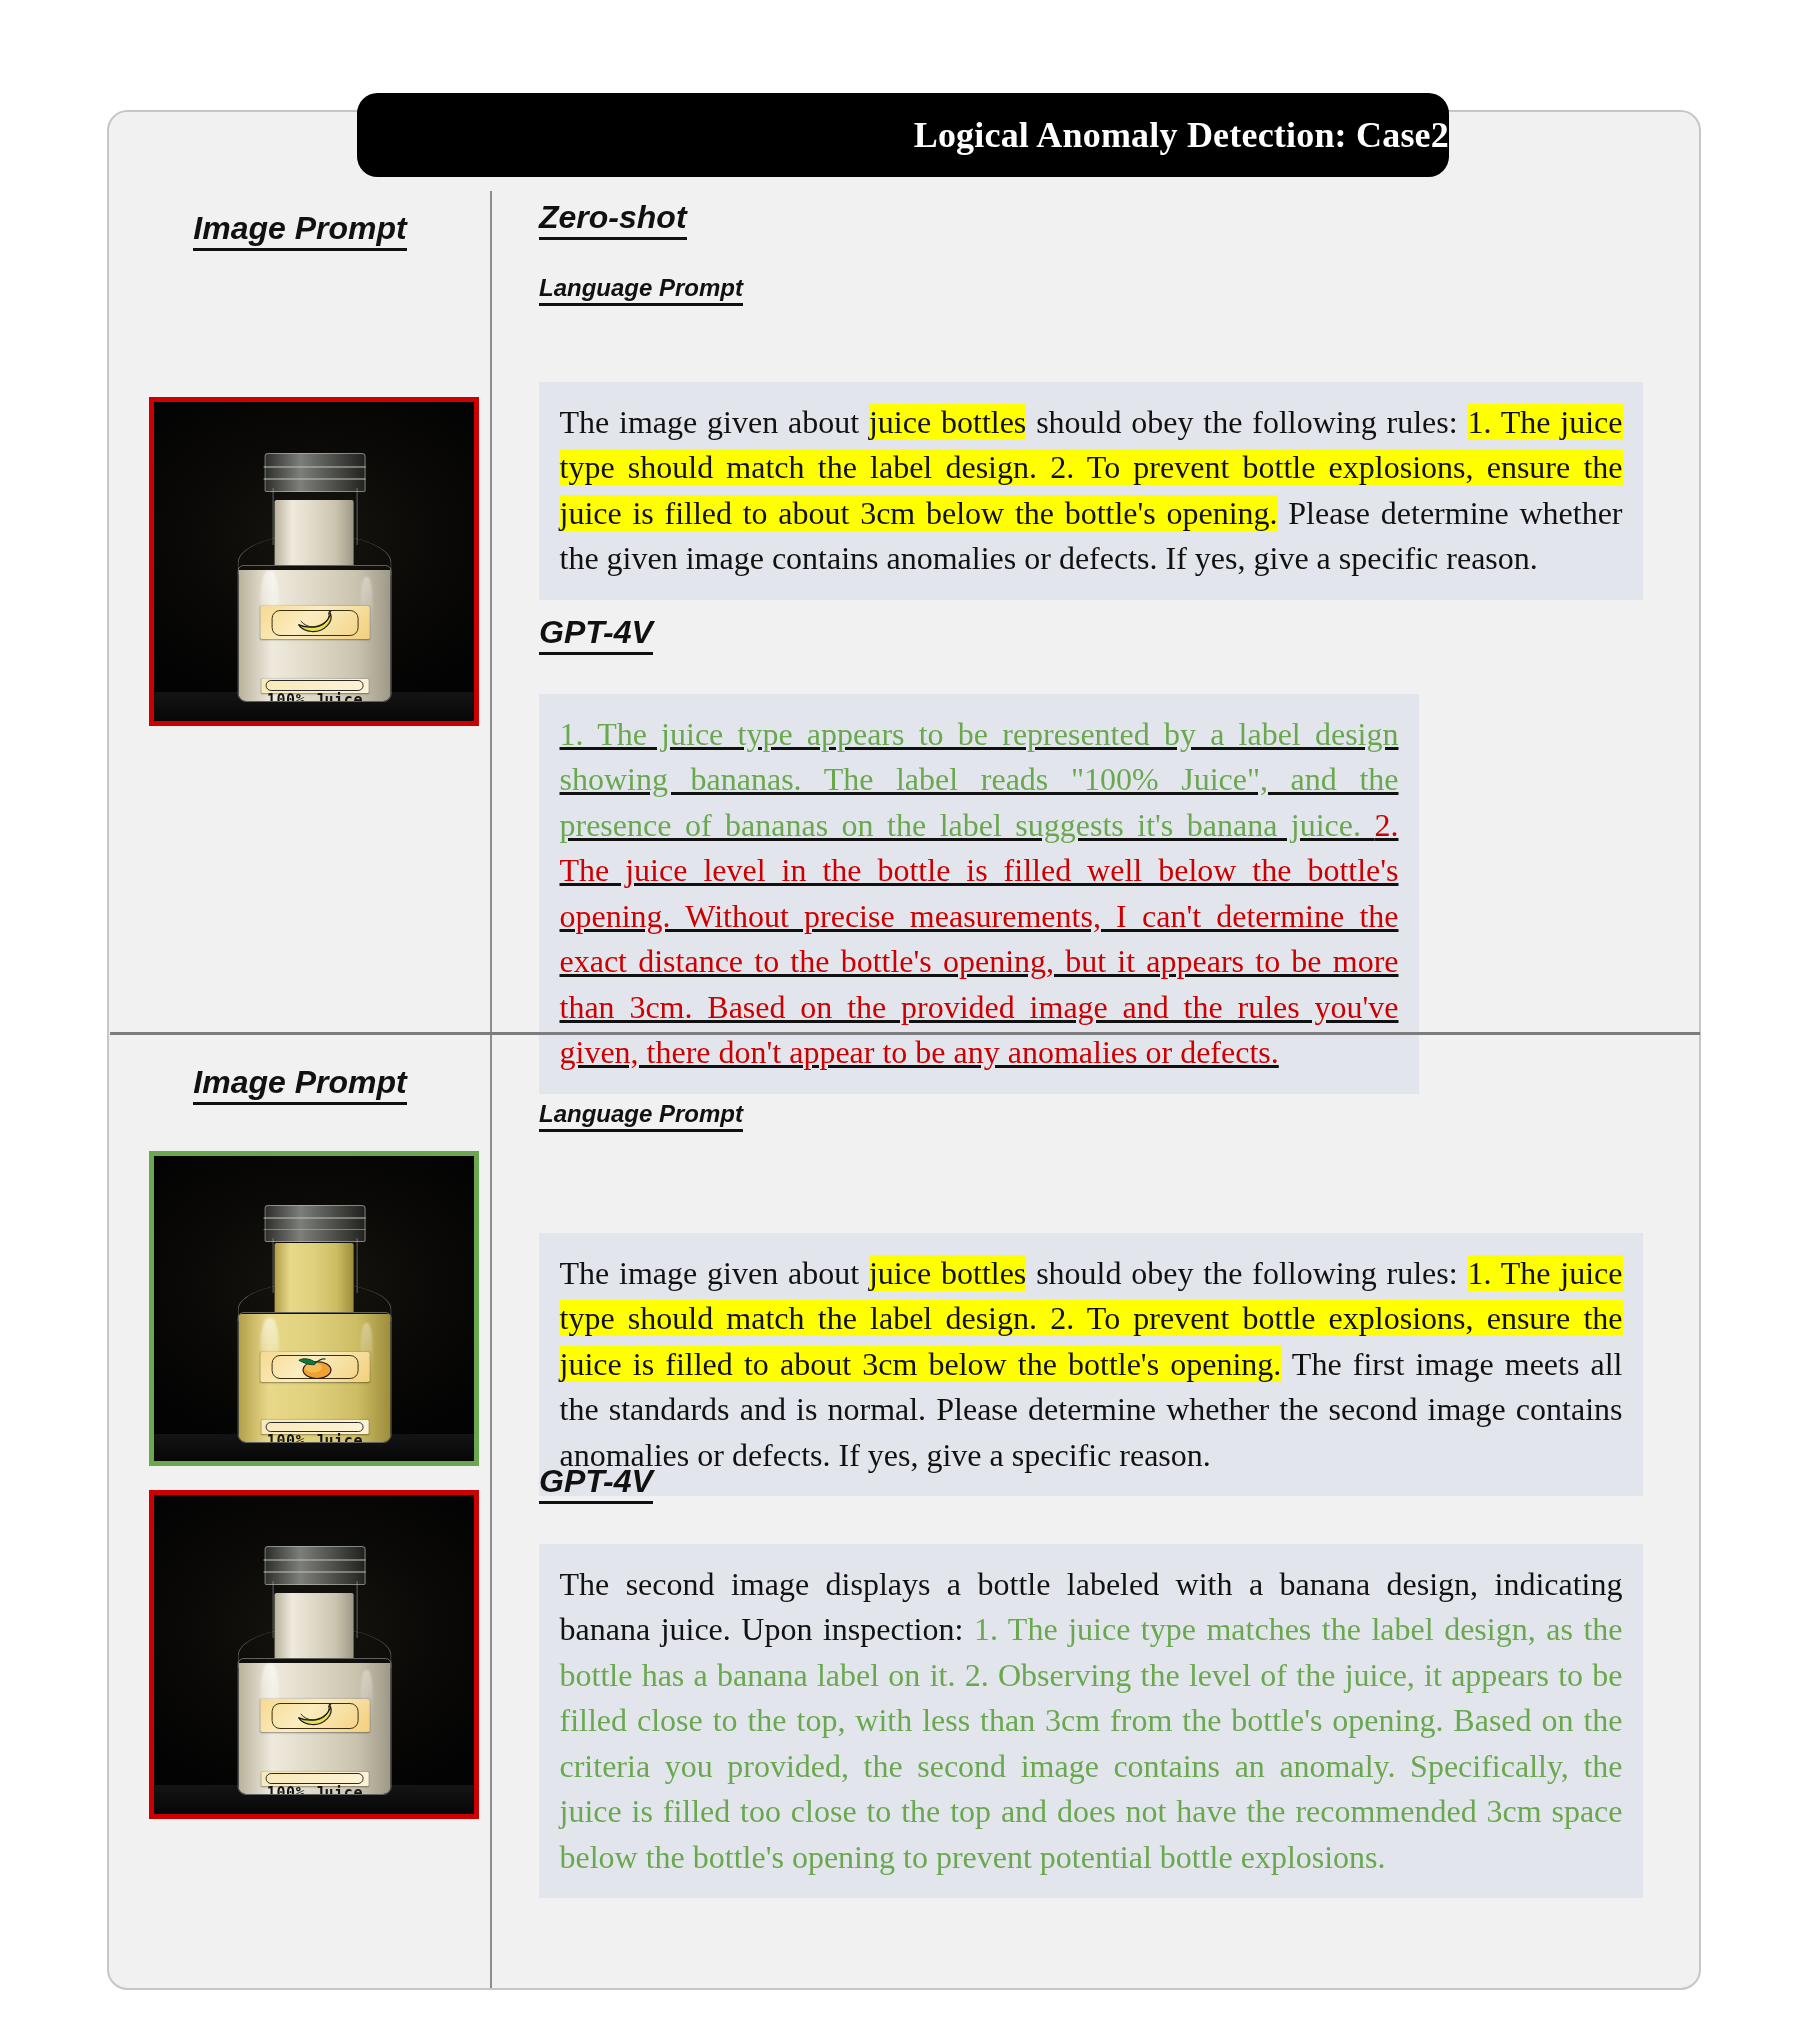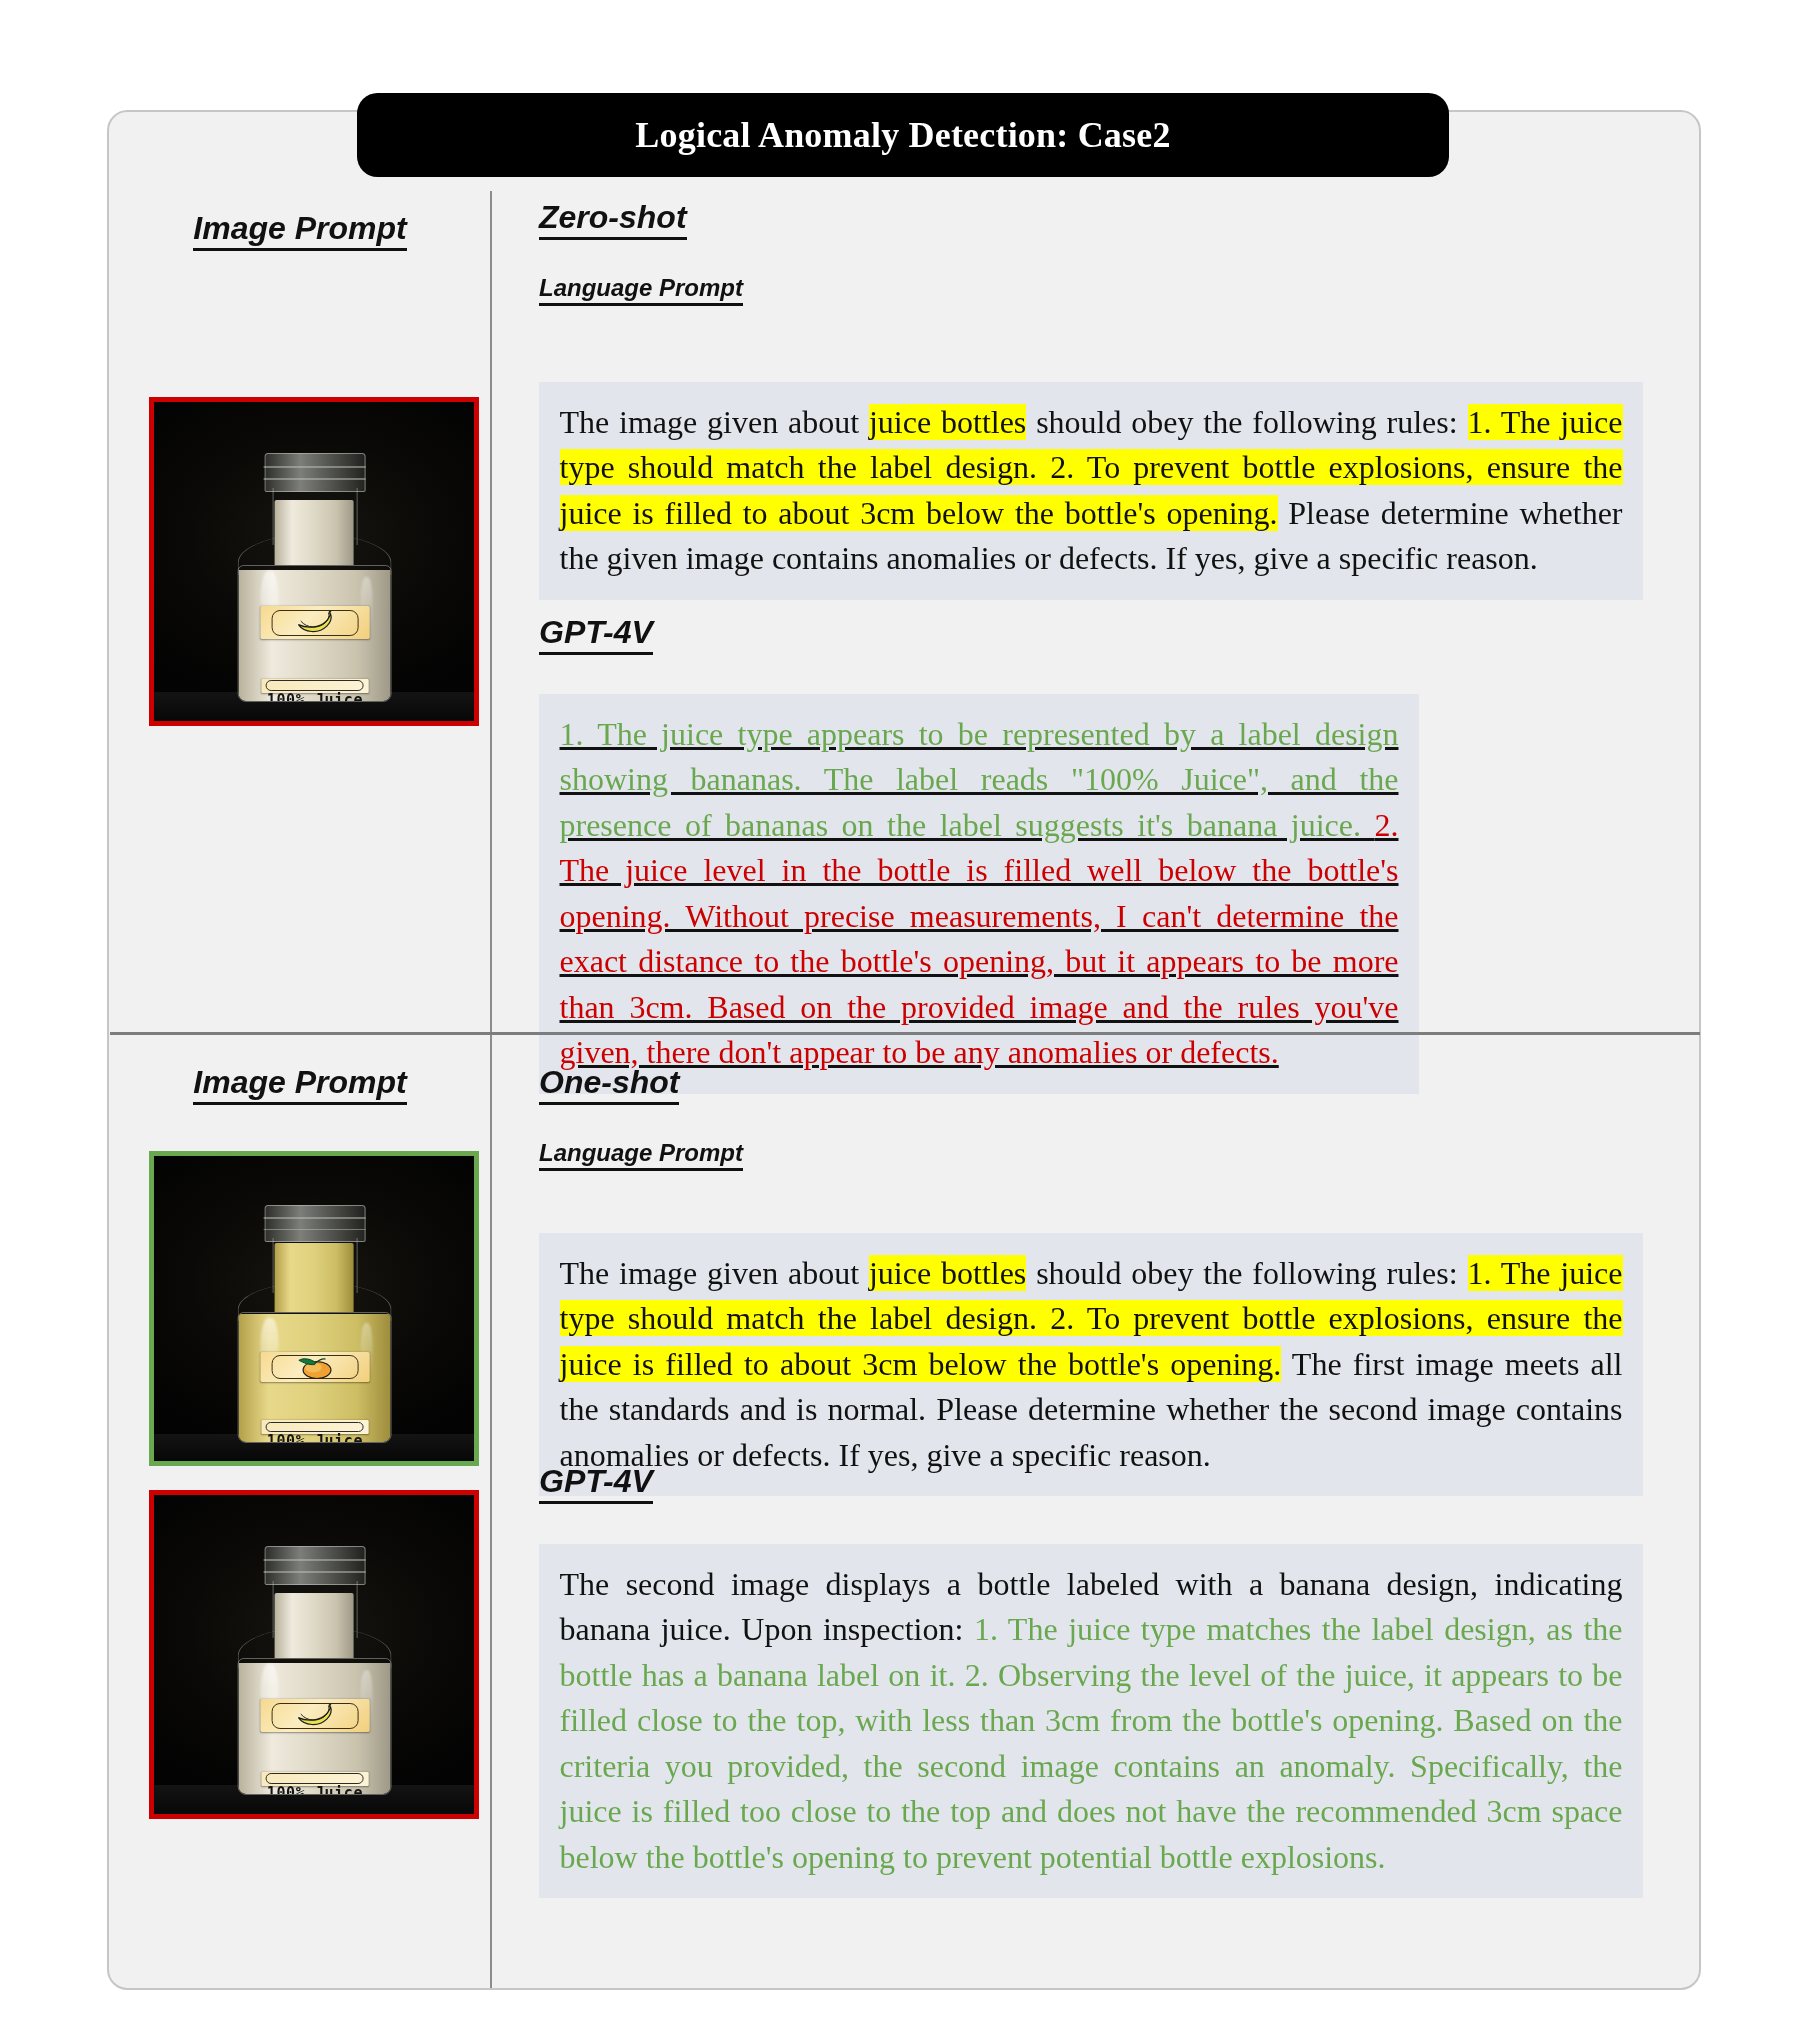--- a/index.html
+++ b/index.html
@@ -21,21 +21,21 @@
     box-sizing:border-box;
   }
 
   
   .title-banner{
     position:absolute;
     left:357px; top:93px;
     width:1092px; height:84px;
     background:#000000;
     border-radius:20.5px;
-    display:flex;align-items:center;justify-content:center;
+    display:flex;align-items:center;justify-content:flex-end;
     z-index:5;
   }
   .title-banner .t{
     color:#ffffff;
     font-family:"Liberation Serif", serif;
     font-weight:bold;
     font-size:36px;
     letter-spacing:0.2px;
     white-space:nowrap;
   }
@@ -294,23 +294,20 @@
         <div class="lbl-juice">
           <div class="inner"></div>
           <span style="font-size:15px;letter-spacing:0.6px;">100% Juice</span>
         </div>
       </div>
     </div>
   </div>
 </div>
 
 <div class="right-col" style="top:1066px;">
-  <div style="padding-left:47px;">
-    <span class="hd">One-shot</span>
-  </div>
   <div style="padding-left:47px;margin-top:35px;">
     <span class="hd hd-sm">Language Prompt</span>
   </div>
 </div>
 
 <div class="txtbox" style="position:absolute;left:539px;top:1233px;width:1104px;">
   <p><span>The image given about </span><span class="hlt">juice bottles</span><span> should obey the following rules: </span><span class="hlt">1. The juice type should match the label design. 2. To prevent bottle explosions, ensure the juice is filled to about 3cm below the bottle's opening.</span><span> The first image meets all the standards and is normal. Please determine whether the second image contains anomalies or defects. If yes, give a specific reason.</span></p>
 </div>
 
 <div style="position:absolute;left:539px;top:1465px;">

